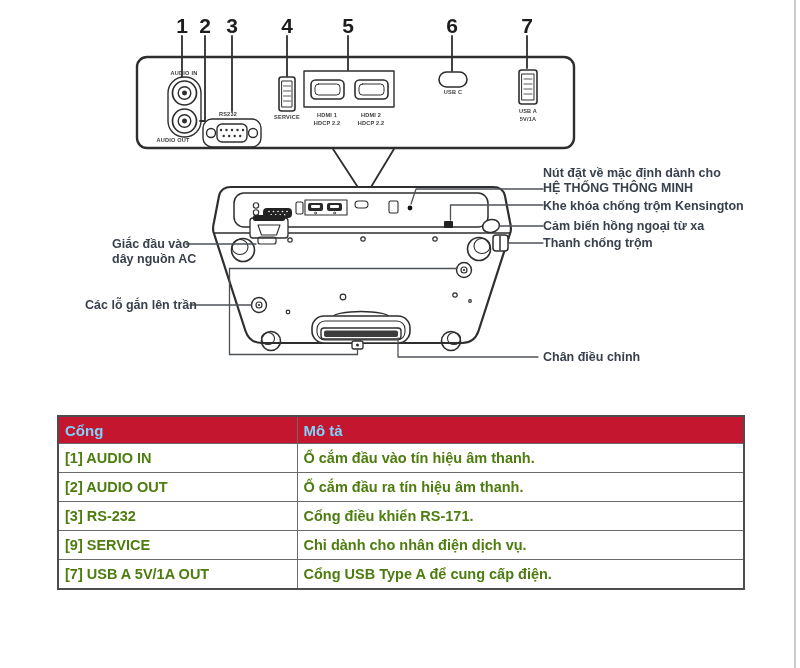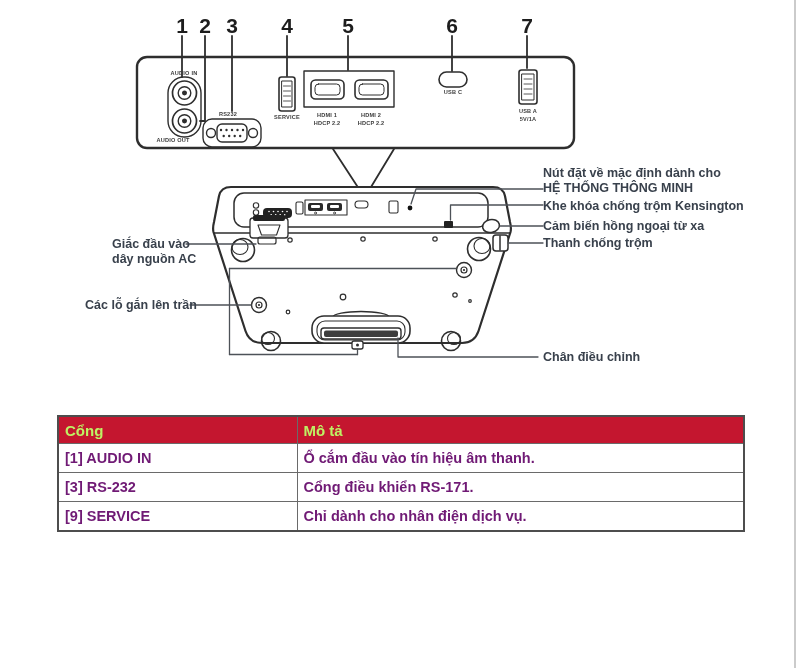--- a/index.html
+++ b/index.html
@@ -7,23 +7,23 @@
         font-family:"Liberation Sans","DejaVu Sans",sans-serif;}
   .page-edge{position:absolute;right:4px;top:0;width:2px;height:668px;background:#cbcbcb;}
   svg text{font-family:"Liberation Sans","DejaVu Sans",sans-serif;}
   .num{font-size:21px;font-weight:700;fill:#1d1d1d;}
   .portlbl{font-size:5.6px;font-weight:600;fill:#3c3c3c;letter-spacing:.2px;}
   .viet{font-size:12.5px;font-weight:700;fill:#39414c;}
   .tbl-wrap{position:absolute;left:57px;top:415px;width:688px;}
   table.ports{border-collapse:collapse;width:100%;table-layout:fixed;}
   table.ports,table.ports th,table.ports td{border:1.5px solid #6a6a6a;}
   table.ports{border:2.5px solid #4d4d4d;}
-  table.ports th{background:#c4162f;color:#bef264;font-size:15px;font-weight:700;
+  table.ports th{background:#c4162f;color:#7dd3fc;font-size:15px;font-weight:700;
     text-align:left;padding:3px 6px;height:20px;}
-  table.ports td{font-size:14.5px;font-weight:600;color:#701a75;padding:3px 6px;height:22px;
+  table.ports td{font-size:14.5px;font-weight:600;color:#4d7c0f;padding:3px 6px;height:22px;
     white-space:nowrap;overflow:hidden;}
   .col-port{width:239px;}
 </style>
 </head>
 <body>
 
 <div class="page">
 
   <svg width="800" height="400" viewBox="0 0 800 400">
     <g fill="none" stroke="#2e2e2e" stroke-linecap="round" stroke-linejoin="round">
@@ -278,25 +278,33 @@
           <th>Cổng</th>
           <th>Mô tả</th>
         </tr>
       </thead>
       <tbody>
         <tr>
           <td>[1] AUDIO IN</td>
           <td>Ổ cắm đầu vào tín hiệu âm thanh.</td>
         </tr>
         <tr>
+          <td>[2] AUDIO OUT</td>
+          <td>Ổ cắm đầu ra tín hiệu âm thanh.</td>
+        </tr>
+        <tr>
           <td>[3] RS-232</td>
           <td>Cổng điều khiển RS-171.</td>
         </tr>
         <tr>
           <td>[9] SERVICE</td>
           <td>Chỉ dành cho nhân điện dịch vụ.</td>
+        </tr>
+        <tr>
+          <td>[7] USB A 5V/1A OUT</td>
+          <td>Cổng USB Type A để cung cấp điện.</td>
         </tr>
       </tbody>
     </table>
   </div>
 
   <div class="page-edge"></div>
 </div>
 
 </body></html>

